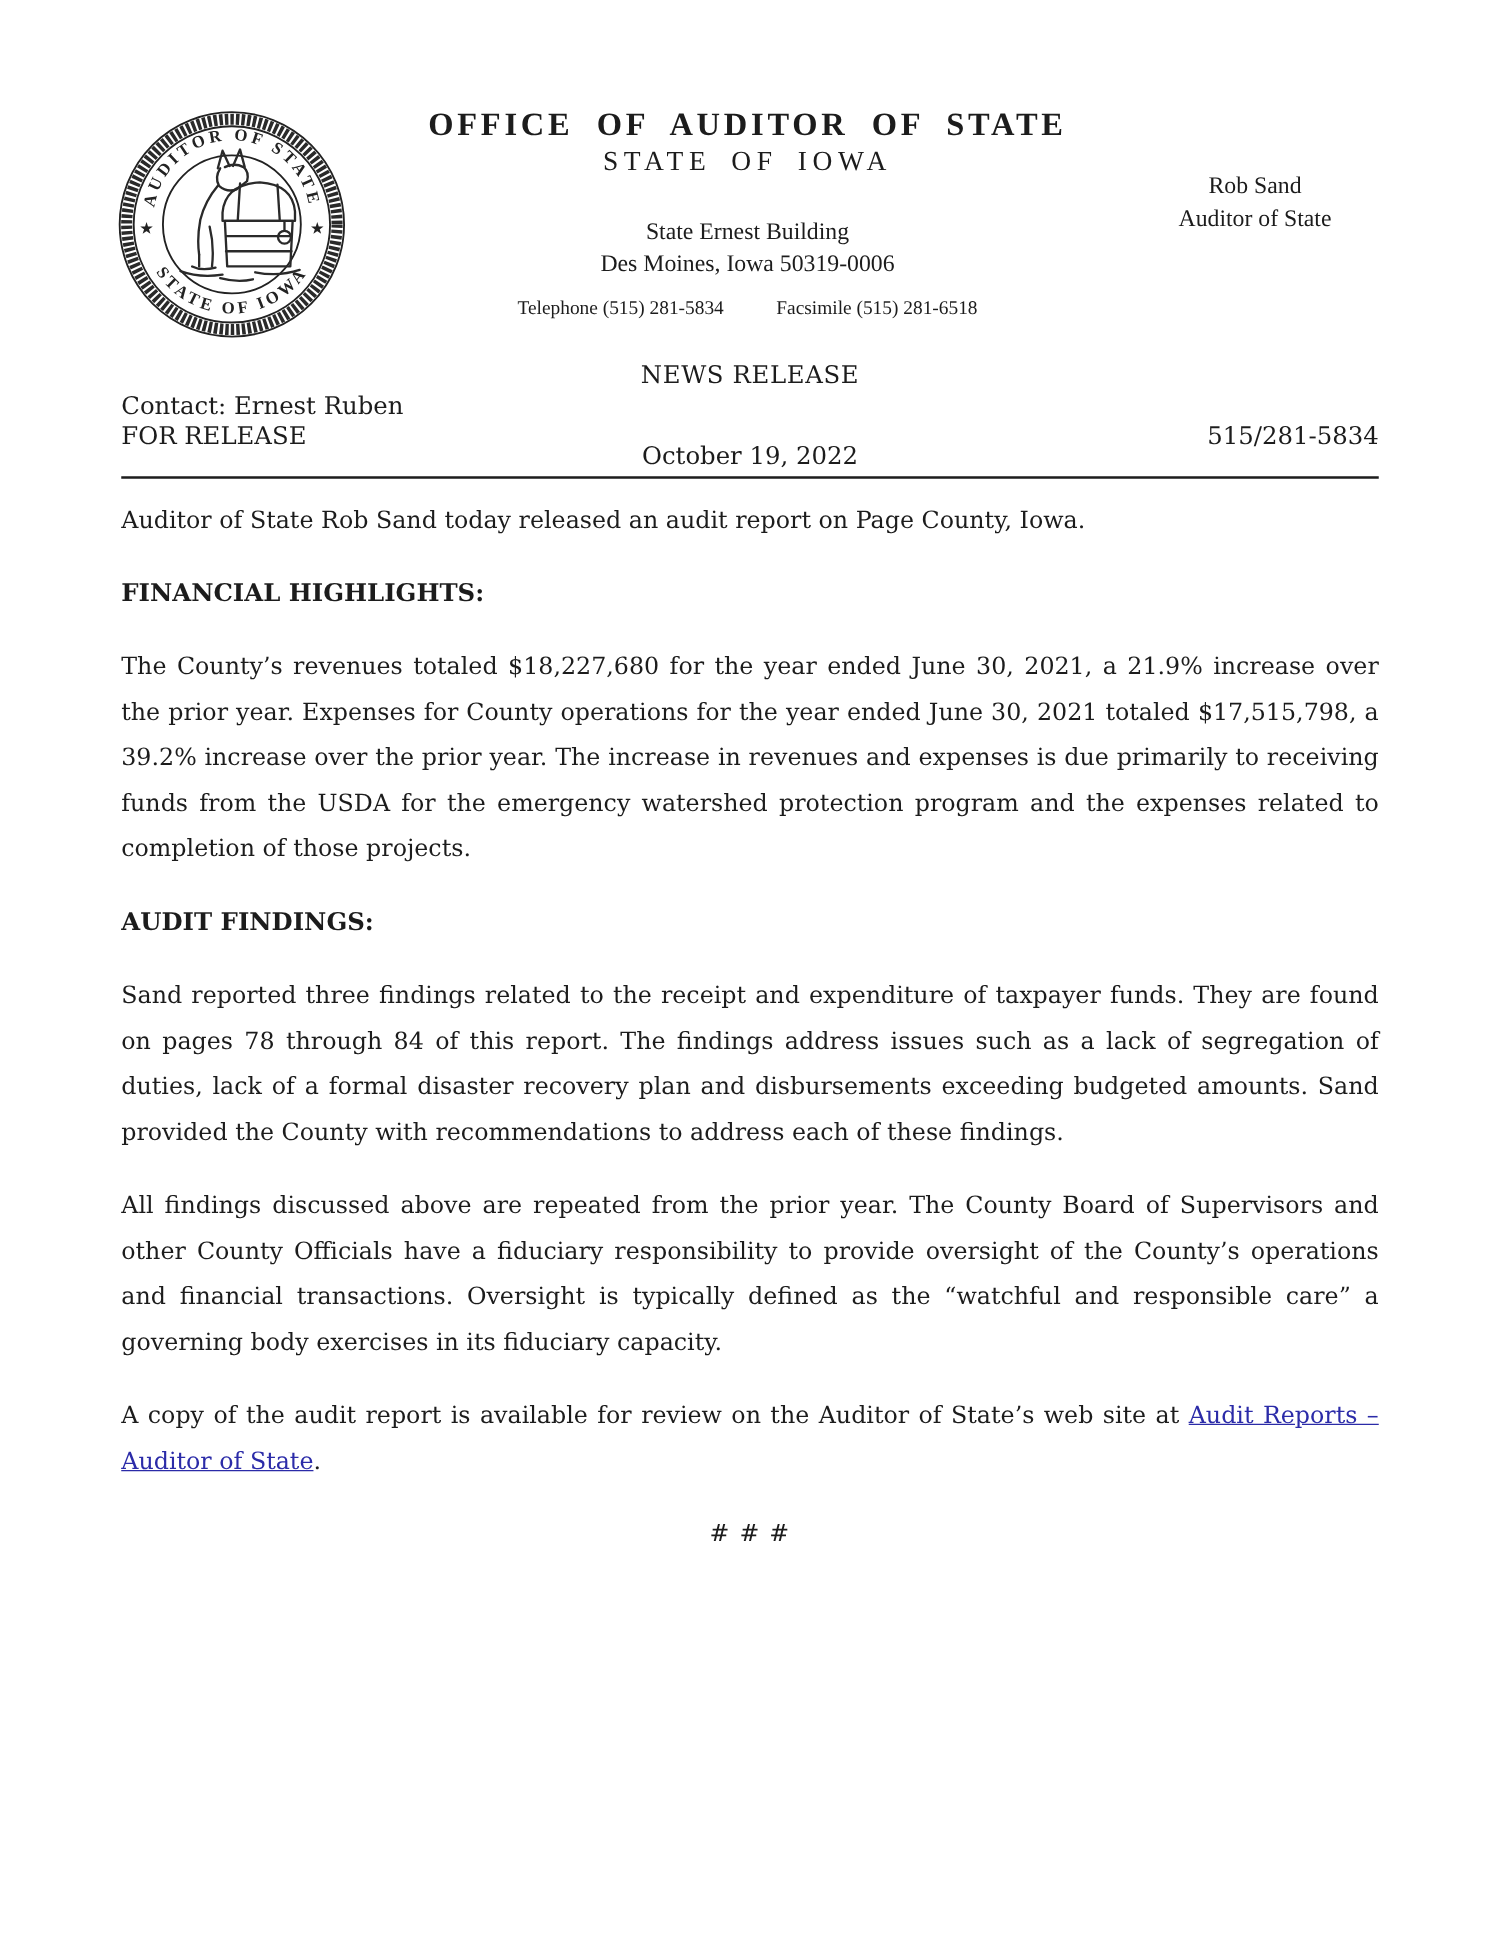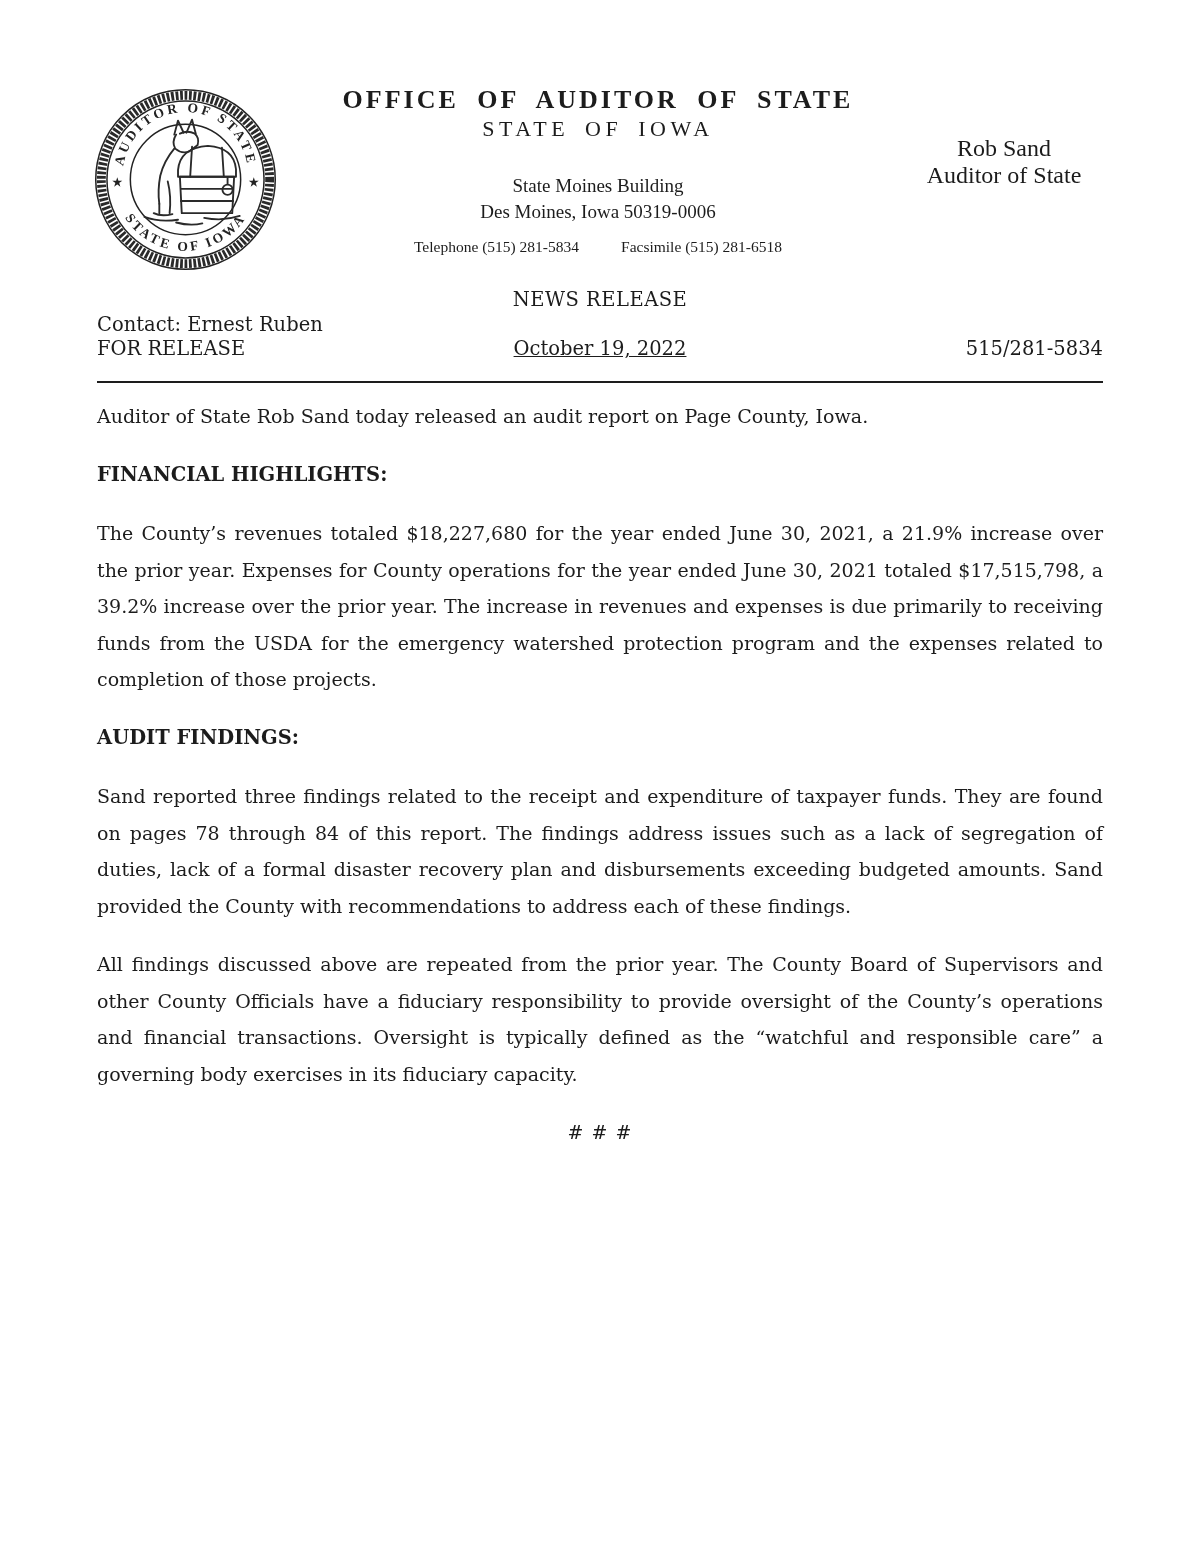--- a/index.html
+++ b/index.html
@@ -20,30 +20,30 @@
   .center-block{position:absolute;left:248px;top:86px;width:700px;text-align:center;
     font-family:"Liberation Serif", serif;}
   .office-title{font-size:26px;font-weight:bold;letter-spacing:3px;word-spacing:9px;line-height:28px;}
   .state-title{font-size:22px;letter-spacing:4.5px;word-spacing:6px;line-height:26px;margin-top:2px;}
   .addr{font-size:19px;line-height:26px;}
   .addr1{margin-top:31px;}
   .phone-line{margin-top:12px;font-size:15.5px;line-height:20px;}
   .phone-line .tel{margin-right:42px;font-family:Liberation Serif, serif;}
 
   .official{position:absolute;left:879px;top:135px;width:250px;text-align:center;
-    font-family:"Liberation Serif", serif;font-size:24px;line-height:27px;}
+    font-family:"Liberation Serif", serif;font-size:19px;line-height:27px;}
 
   
   .release-header{position:absolute;left:97px;top:288px;width:1006px;font-size:19.5px;}
   .news-release{text-align:center;line-height:24px;letter-spacing:0.5px;}
   .contact-line{text-align:left;line-height:24px;margin-top:1px;}
   .release-row{position:relative;height:24px;line-height:24px;padding-bottom:20px;
     border-bottom:2.5px solid #1d1d1d;}
   .release-row .left{position:absolute;left:0;top:0;}
-  .release-row .center{position:absolute;left:50%;top:0;transform:translateX(-50%);text-decoration:underline;}
+  .release-row .center{position:absolute;left:50%;top:16px;transform:translateX(-50%);}
   .release-row .right{position:absolute;right:0;top:0;}
 
   
   .body-content{position:absolute;left:97px;top:398px;width:1006px;
     font-size:19px;line-height:36.5px;text-align:justify;}
   .body-content p{margin:0 0 22px 0;}
   .body-content h3{margin:0 0 22px 0;font-size:19.5px;font-weight:bold;text-align:left;}
   a.doc-link{color:#2b2ba8;text-decoration:underline;cursor:pointer;}
   .end-mark{text-align:center;letter-spacing:1px;}
 </style>
@@ -93,21 +93,21 @@
 
       <path d="M 56,140 Q 72,146 92,143 M 120,141 Q 140,145 158,139"></path>
       <path d="M 90,146 Q 105,150 118,147"></path>
     </g>
   </svg>
 </div>
 
 <div class="center-block">
   <div class="office-title">OFFICE OF AUDITOR OF STATE</div>
   <div class="state-title">STATE OF IOWA</div>
-  <div class="addr addr1">State Moines Building</div>
+  <div class="addr addr1">State Ernest Building</div>
   <div class="addr">Des Moines, Iowa 50319-0006</div>
   <div class="phone-line">
     <span class="tel">Telephone (515) 281-5834</span><span>Facsimile (515) 281-6518</span>
   </div>
 </div>
 
 <div class="official">
   <div>Rob Sand</div>
   <div>Auditor of State</div>
 </div>
@@ -125,15 +125,16 @@
 <div class="body-content">
   <p>Auditor of State Rob Sand today released an audit report on Page County, Iowa.</p>
 
   <h3>FINANCIAL HIGHLIGHTS:</h3>
   <p>The County’s revenues totaled $18,227,680 for the year ended June 30, 2021, a 21.9% increase over the prior year.  Expenses for County operations for the year ended June 30, 2021 totaled $17,515,798, a 39.2% increase over the prior year.  The increase in revenues and expenses is due primarily to receiving funds from the USDA for the emergency watershed protection program and the expenses related to completion of those projects.</p>
 
   <h3>AUDIT FINDINGS:</h3>
   <p>Sand reported three findings related to the receipt and expenditure of taxpayer funds.  They are found on pages 78 through 84 of this report.  The findings address issues such as a lack of segregation of duties, lack of a formal disaster recovery plan and disbursements exceeding budgeted amounts.  Sand provided the County with recommendations to address each of these findings.</p>
   <p>All findings discussed above are repeated from the prior year.  The County Board of Supervisors and other County Officials have a fiduciary responsibility to provide oversight of the County’s operations and financial transactions.  Oversight is typically defined as the “watchful and responsible care” a governing body exercises in its fiduciary capacity.</p>
 
+  <p><span>A copy of the audit report is available for review on the Auditor of State’s web site at </span><a class="doc-link">Audit Reports – Auditor of State</a><span>.</span></p>
 
   <p class="end-mark"># # #</p>
 </div>
 
 </body></html>

